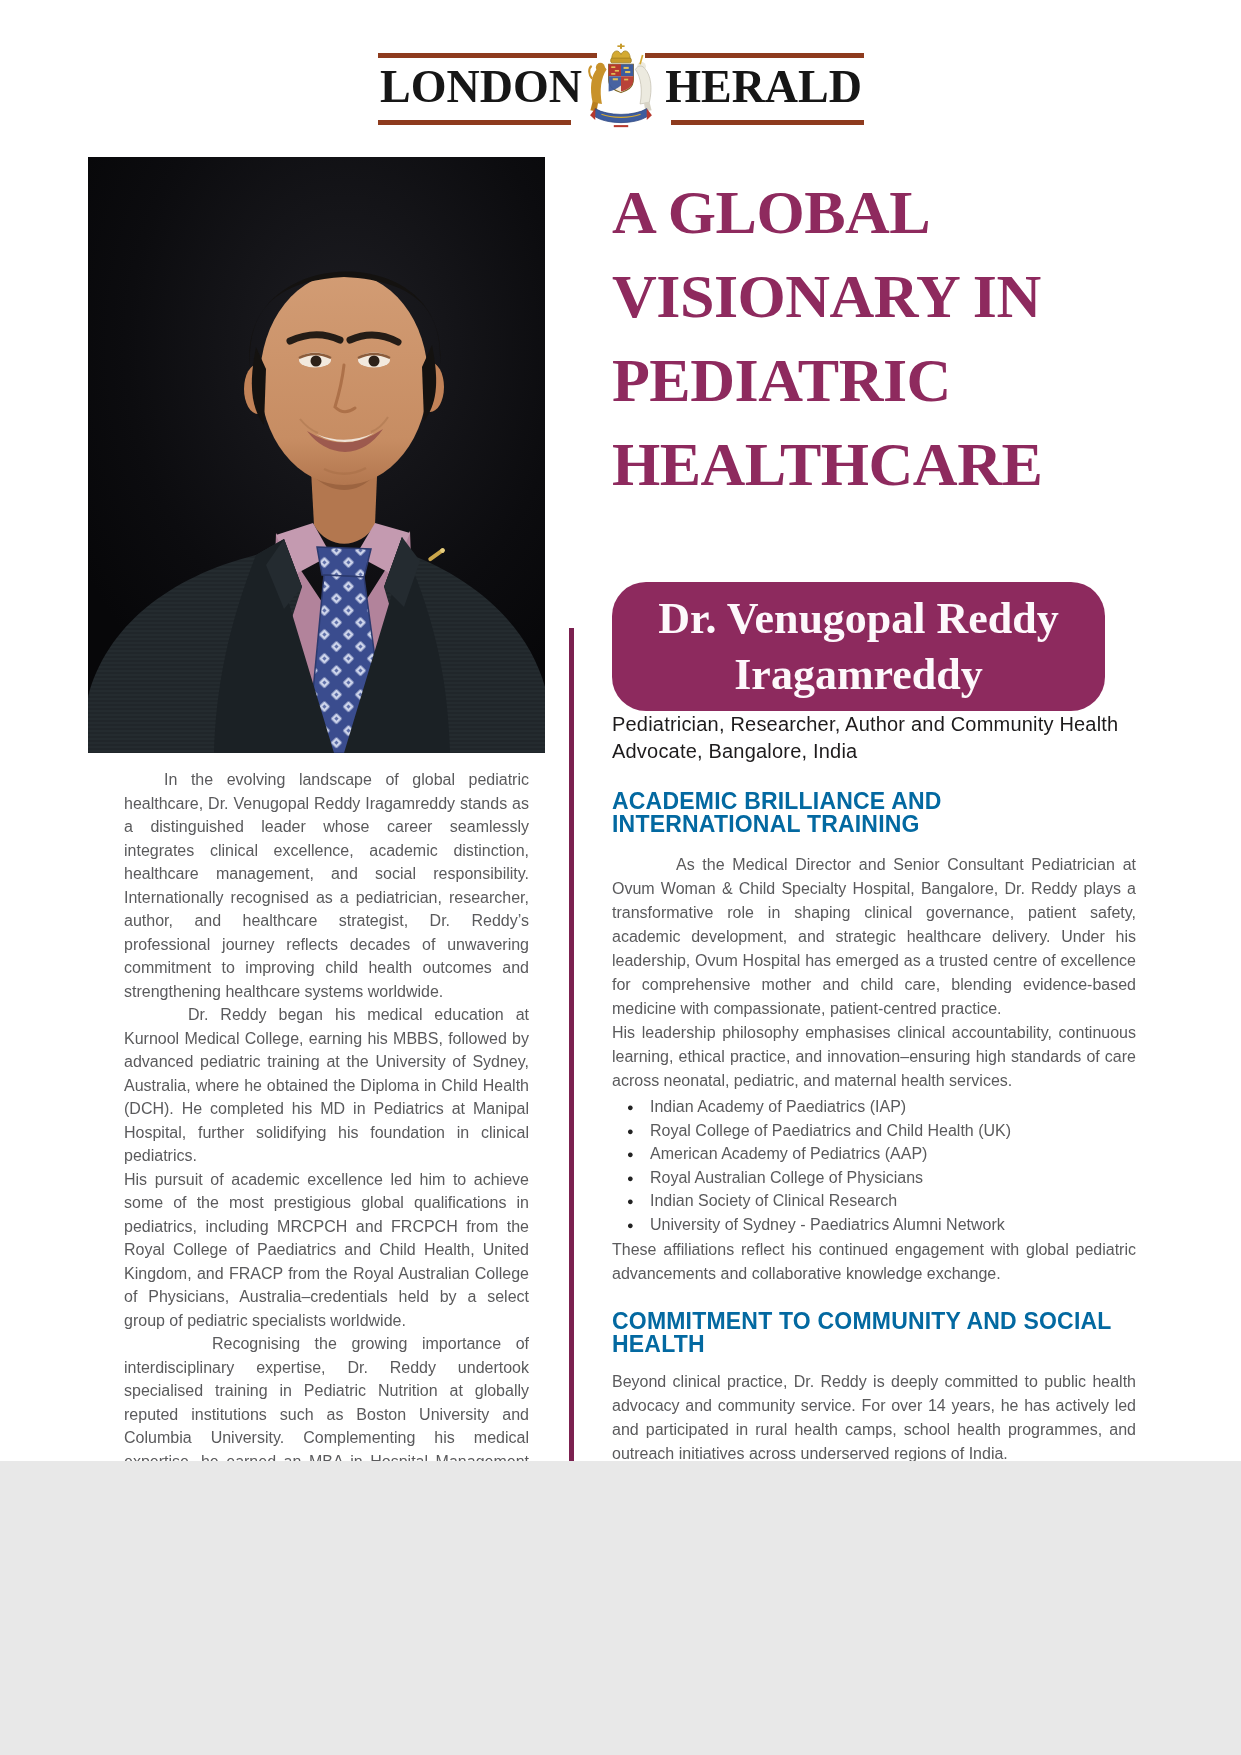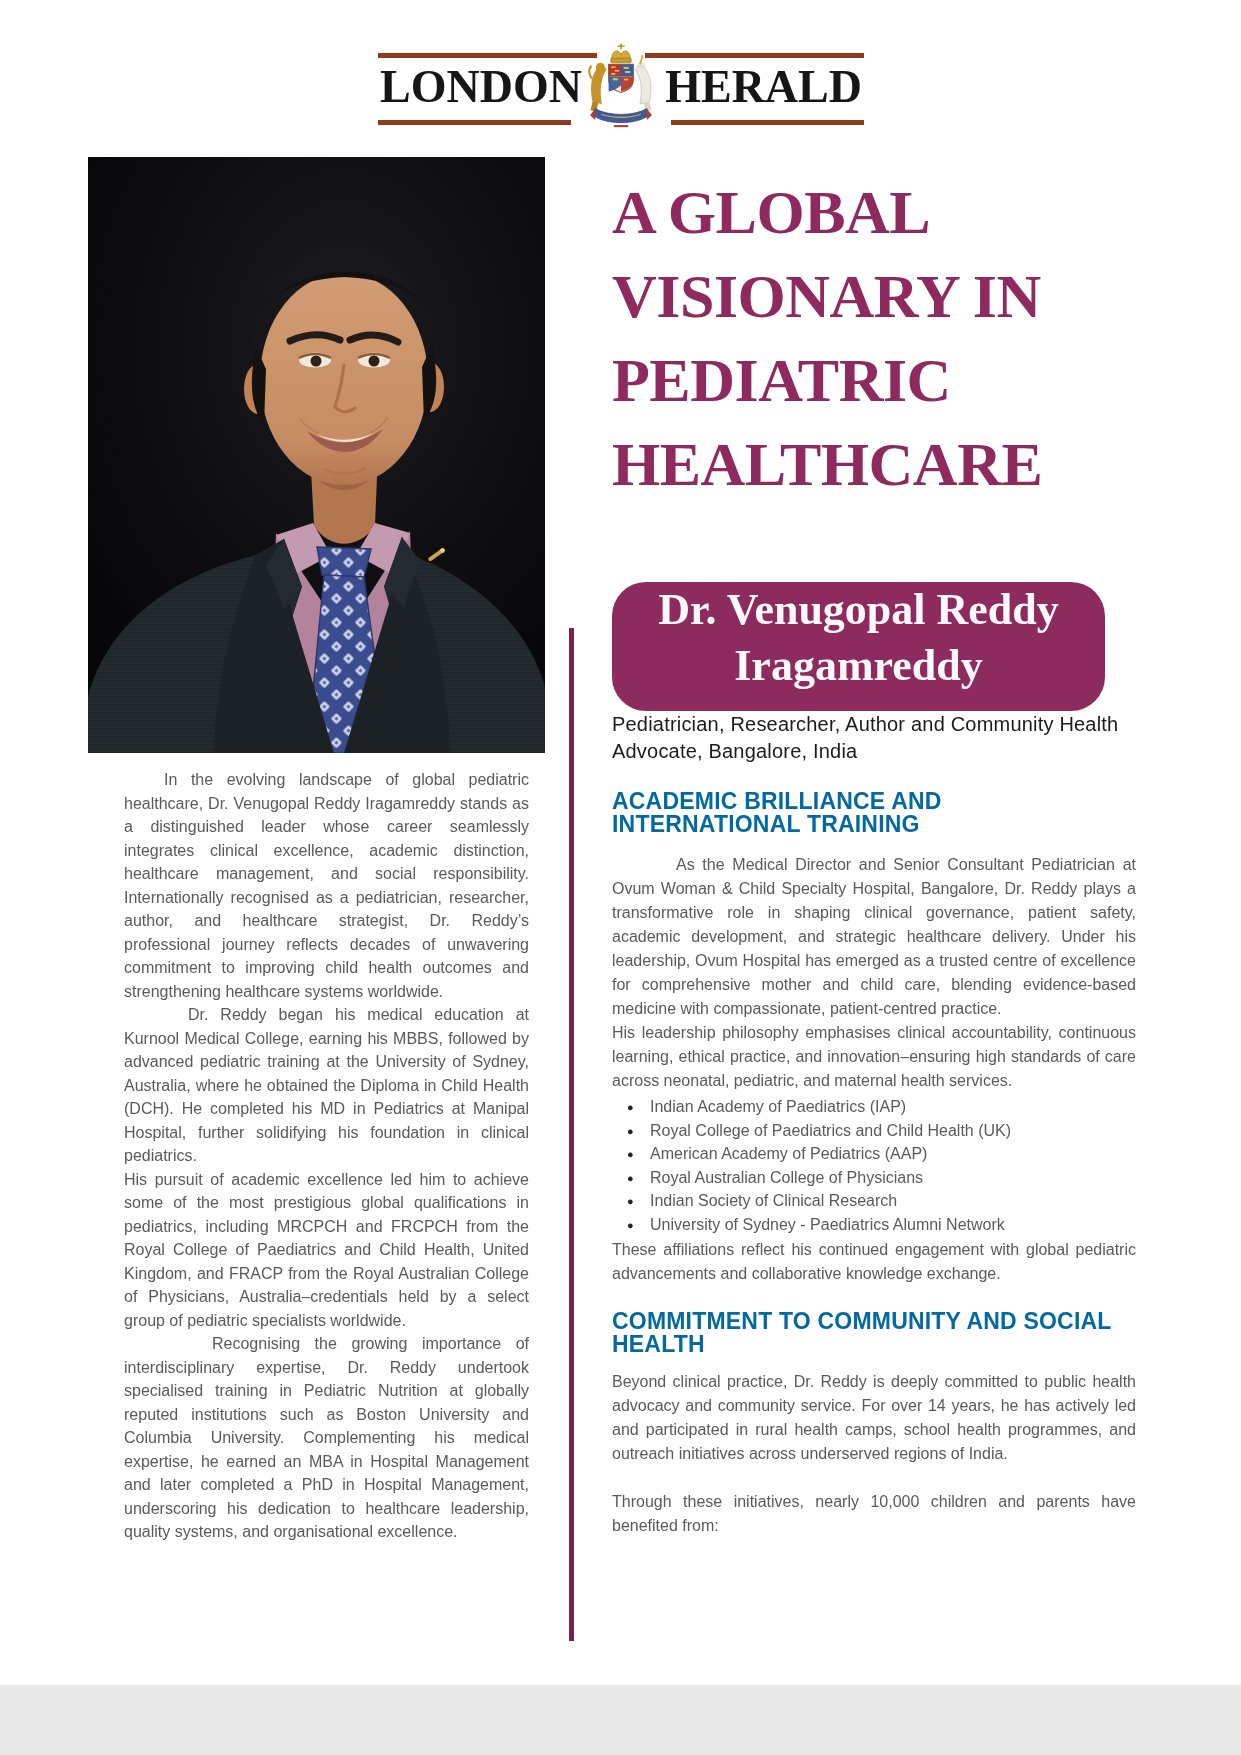--- a/index.html
+++ b/index.html
@@ -1,17 +1,17 @@
 <!DOCTYPE html>
 <html><head>
 <meta charset="utf-8">
 <style>
   html,body{margin:0;padding:0;background:#e8e8e8;}
   .page{
-    position:relative;width:1241px;height:1685px;background:#ffffff;
+    position:relative;width:1241px;height:1461px;background:#ffffff;
     margin:0 auto;overflow:hidden;
     font-family:"Liberation Sans",sans-serif;
     -webkit-font-smoothing:antialiased;
   }
   
   .masthead{position:absolute;left:378px;top:40px;width:486px;height:96px;}
   .mast-rule{position:absolute;left:0;right:0;height:5px;display:flex;justify-content:space-between;}
   .mast-rule .seg{background:#8e3b1e;height:5px;}
   .rule-top{top:13px;}
   .rule-top .seg{width:calc(50% - 24px);}
@@ -43,21 +43,21 @@
   .subhead.center{text-align:center;}
   .col-left .subhead{margin:27px 0 36px 0;}
   
   .title{
     margin:0;font-family:"Liberation Serif",serif;font-weight:700;
     font-size:62px;line-height:84px;letter-spacing:-0.5px;color:#8e2a5e;
     white-space:pre-line;
   }
   .name-banner{
     margin-top:76px;width:493px;height:129px;background:#8d2a5e;border-radius:34px;
-    display:flex;justify-content:center;box-sizing:border-box;
+    display:flex;align-items:center;justify-content:center;box-sizing:border-box;
   }
   .name-banner .name{
     font-family:"Liberation Serif",serif;font-weight:700;font-size:44px;line-height:56px;
     color:#fdf8fb;text-align:center;white-space:pre-line;
   }
   .creds{margin:25px 0 0 0;color:#1d1b1c;font-size:20px;line-height:26.5px;letter-spacing:0.2px;white-space:pre-line;}
   .creds.role{margin:0;}
   .col-right .subhead.h1{margin-top:26px;}
   .col-right .p-first{margin-top:17px;}
   

